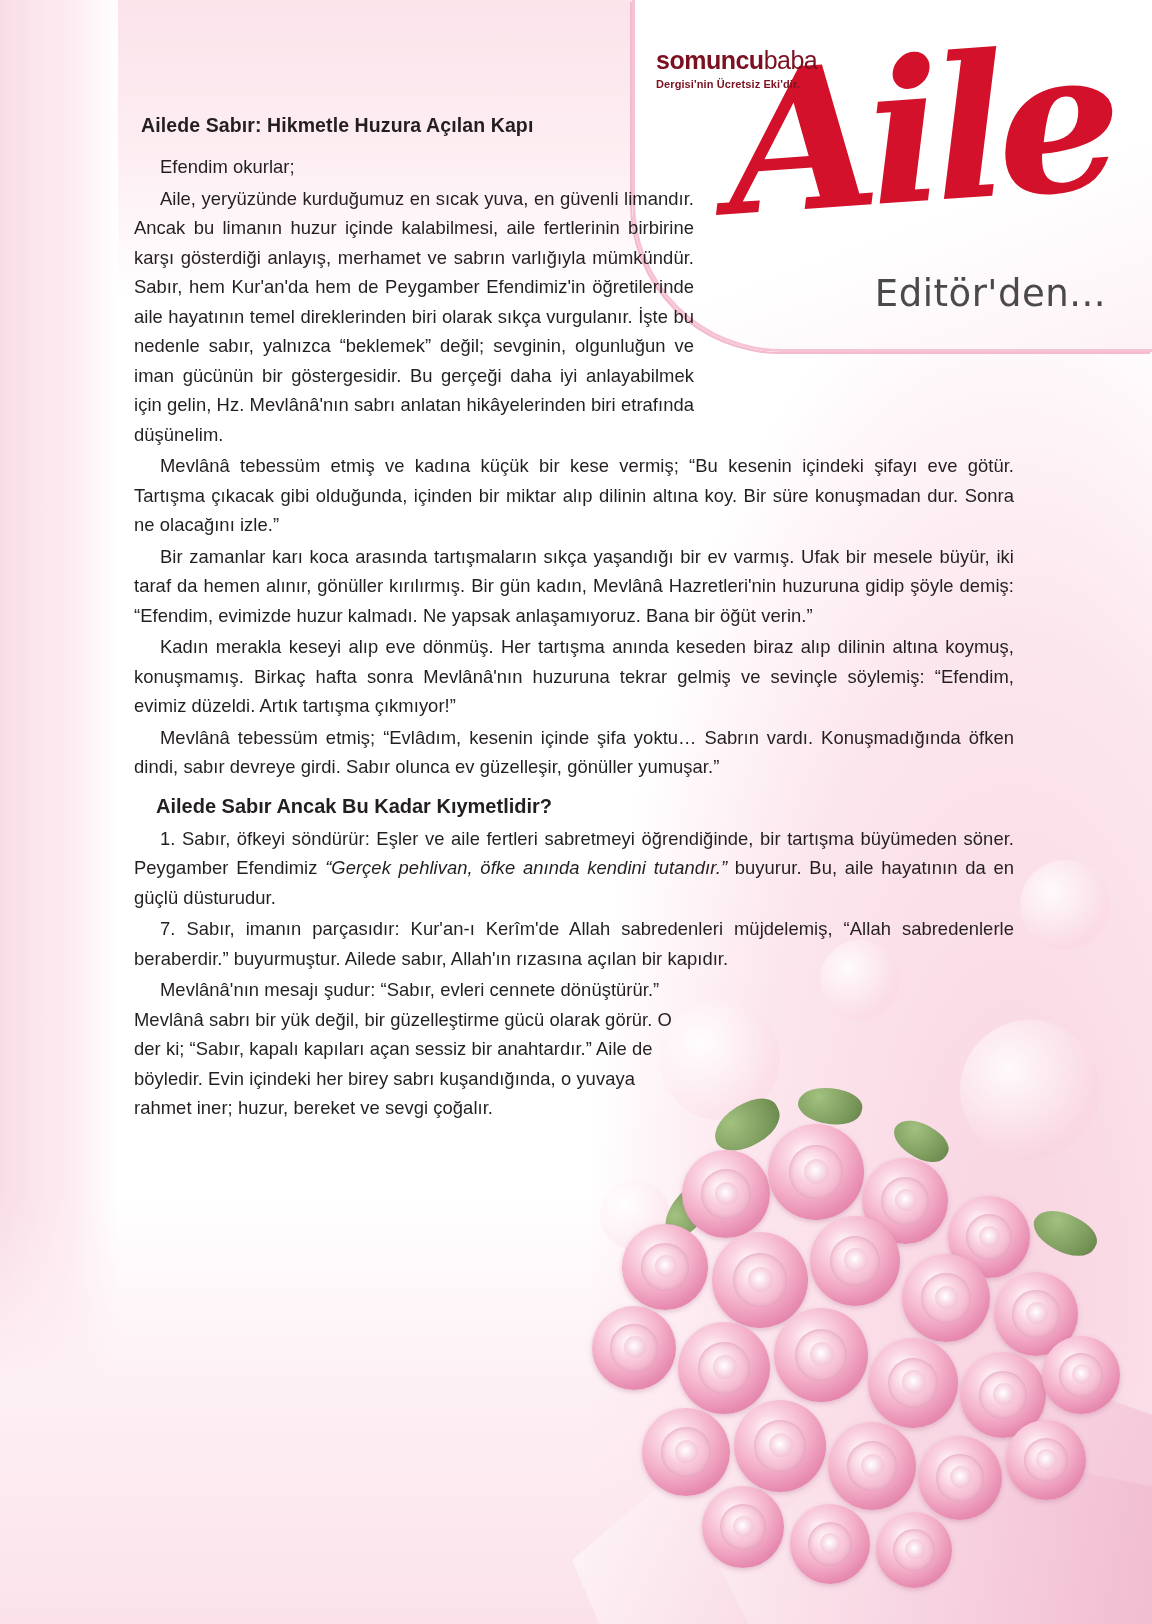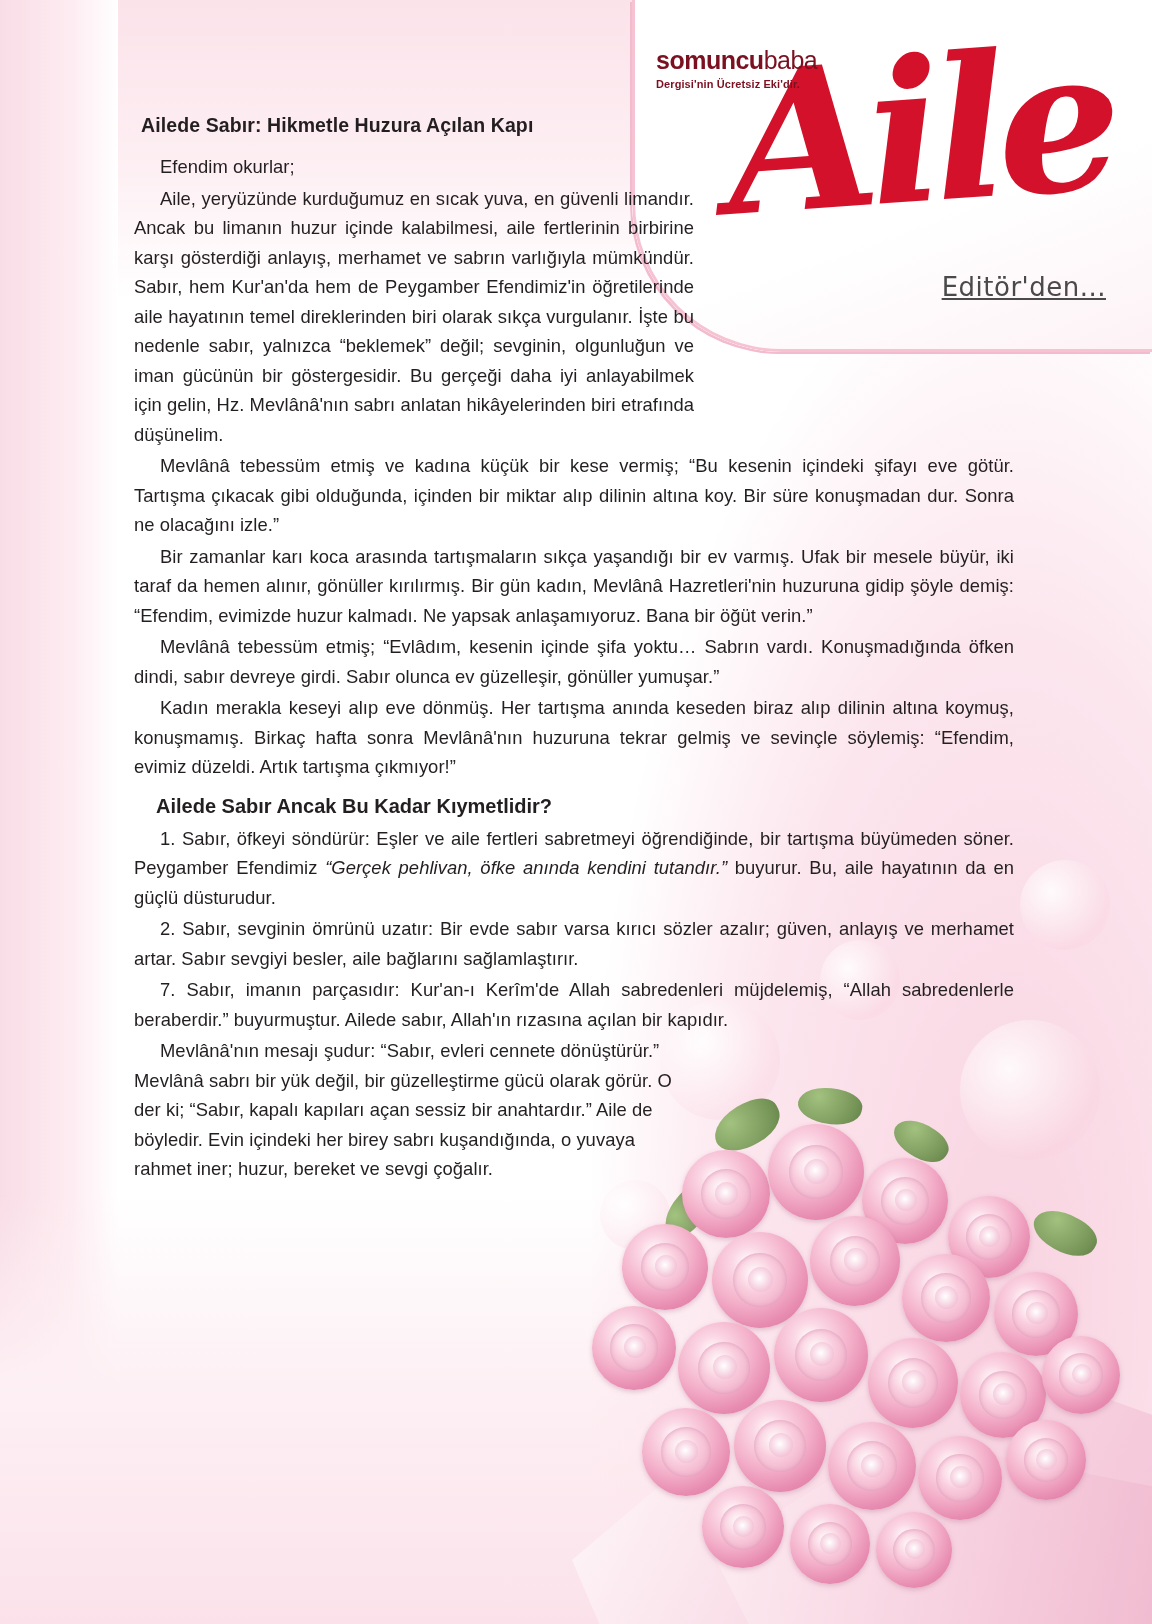--- a/index.html
+++ b/index.html
@@ -111,25 +111,24 @@
     color: #d3112b;
     letter-spacing: -10px;
     transform: rotate(-4deg);
     transform-origin: right bottom;
     white-space: nowrap;
   }
   .logo-editor {
     position: absolute;
     right: 46px; top: 272px;
     font-family: "DejaVu Sans", sans-serif;
-    font-size: 26px;
+    font-size: 37px;
     color: #4a4a4a;
     letter-spacing: 0.5px;
     white-space: nowrap;
-    text-decoration: underline;
   }
 
   
   .article {
     position: absolute;
     left: 134px;
     top: 112px;
     width: 880px;
     color: #231f20;
   }
@@ -244,29 +243,28 @@
     <h1 class="headline">Ailede Sabır: Hikmetle Huzura Açılan Kapı</h1>
 
     <p class="para mid"><span class="indent"></span><span>Efendim okurlar;</span></p>
 
     <p class="para" style="width:560px; text-align:justify;"><span class="indent"></span><span>Aile, yeryüzünde kurduğumuz en sıcak yuva, en güvenli limandır. Ancak bu limanın huzur içinde kalabilmesi, aile fertlerinin birbirine karşı gösterdiği anlayış, merhamet ve sabrın varlığıyla mümkündür. Sabır, hem Kur'an'da hem de Peygamber Efendimiz'in öğretilerinde aile hayatının temel direklerinden biri olarak sıkça vurgulanır. İşte bu nedenle sabır, yalnızca “beklemek” değil; sevginin, olgunluğun ve iman gücünün bir göstergesidir. Bu gerçeği daha iyi anlayabilmek için gelin, Hz. Mevlânâ'nın sabrı anlatan hikâyelerinden biri etrafında düşünelim.</span></p>
 
     <p class="para"><span class="indent"></span><span>Mevlânâ tebessüm etmiş ve kadına küçük bir kese vermiş; “Bu kesenin içindeki şifayı eve götür. Tartışma çıkacak gibi olduğunda, içinden bir miktar alıp dilinin altına koy. Bir süre konuşmadan dur. Sonra ne olacağını izle.”</span></p>
 
     <p class="para"><span class="indent"></span><span>Bir zamanlar karı koca arasında tartışmaların sıkça yaşandığı bir ev varmış. Ufak bir mesele büyür, iki taraf da hemen alınır, gönüller kırılırmış. Bir gün kadın, Mevlânâ Hazretleri'nin huzuruna gidip şöyle demiş: “Efendim, evimizde huzur kalmadı. Ne yapsak anlaşamıyoruz. Bana bir öğüt verin.”</span></p>
 
+    <p class="para"><span class="indent"></span><span>Kadın merakla keseyi alıp eve dönmüş. Her tartışma anında keseden biraz alıp dilinin altına koymuş, konuşmamış. Birkaç hafta sonra Mevlânâ'nın huzuruna tekrar gelmiş ve sevinçle söylemiş: “Efendim, evimiz düzeldi. Artık tartışma çıkmıyor!”</span></p>
+
     <p class="para"><span class="indent"></span><span>Mevlânâ tebessüm etmiş; “Evlâdım, kesenin içinde şifa yoktu… Sabrın vardı. Konuşmadığında öfken dindi, sabır devreye girdi. Sabır olunca ev güzelleşir, gönüller yumuşar.”</span></p>
 
-    <p class="para"><span class="indent"></span><span>Kadın merakla keseyi alıp eve dönmüş. Her tartışma anında keseden biraz alıp dilinin altına koymuş, konuşmamış. Birkaç hafta sonra Mevlânâ'nın huzuruna tekrar gelmiş ve sevinçle söylemiş: “Efendim, evimiz düzeldi. Artık tartışma çıkmıyor!”</span></p>
-
     <h2 class="subhead">Ailede Sabır Ancak Bu Kadar Kıymetlidir?</h2>
 
     <p class="para"><span class="indent"></span><span>1. Sabır, öfkeyi söndürür: Eşler ve aile fertleri sabretmeyi öğrendiğinde, bir tartışma büyümeden söner. Peygamber Efendimiz </span><em>“Gerçek pehlivan, öfke anında kendini tutandır.”</em><span> buyurur. Bu, aile hayatının da en güçlü düsturudur.</span></p>
 
-    <p class="para"><span class="indent"></span><span>2. Sabır, sevginin ömrünü uzatır: Bir evde sabır varsa kırıcı sözler azalır; güven, anlayış ve merhamet artar. Sabır sevgiyi besler, aile bağlarını sağlamlaştırır.</span></p>
 
     <p class="para"><span class="indent"></span><span>7. Sabır, imanın parçasıdır: Kur'an-ı Kerîm'de Allah sabredenleri müjdelemiş, “Allah sabredenlerle beraberdir.” buyurmuştur. Ailede sabır, Allah'ın rızasına açılan bir kapıdır.</span></p>
 
 
     <p class="para narrow"><span class="indent"></span><span>Mevlânâ'nın mesajı şudur: “Sabır, evleri cennete dönüştürür.” Mevlânâ sabrı bir yük değil, bir güzelleştirme gücü olarak görür. O der ki; “Sabır, kapalı kapıları açan sessiz bir anahtardır.” Aile de böyledir. Evin içindeki her birey sabrı kuşandığında, o yuvaya rahmet iner; huzur, bereket ve sevgi çoğalır.</span></p>
   </div>
 
   <div class="bouquet">
     <div class="wrap-sheet"></div>
     <div class="wrap-sheet2"></div>

